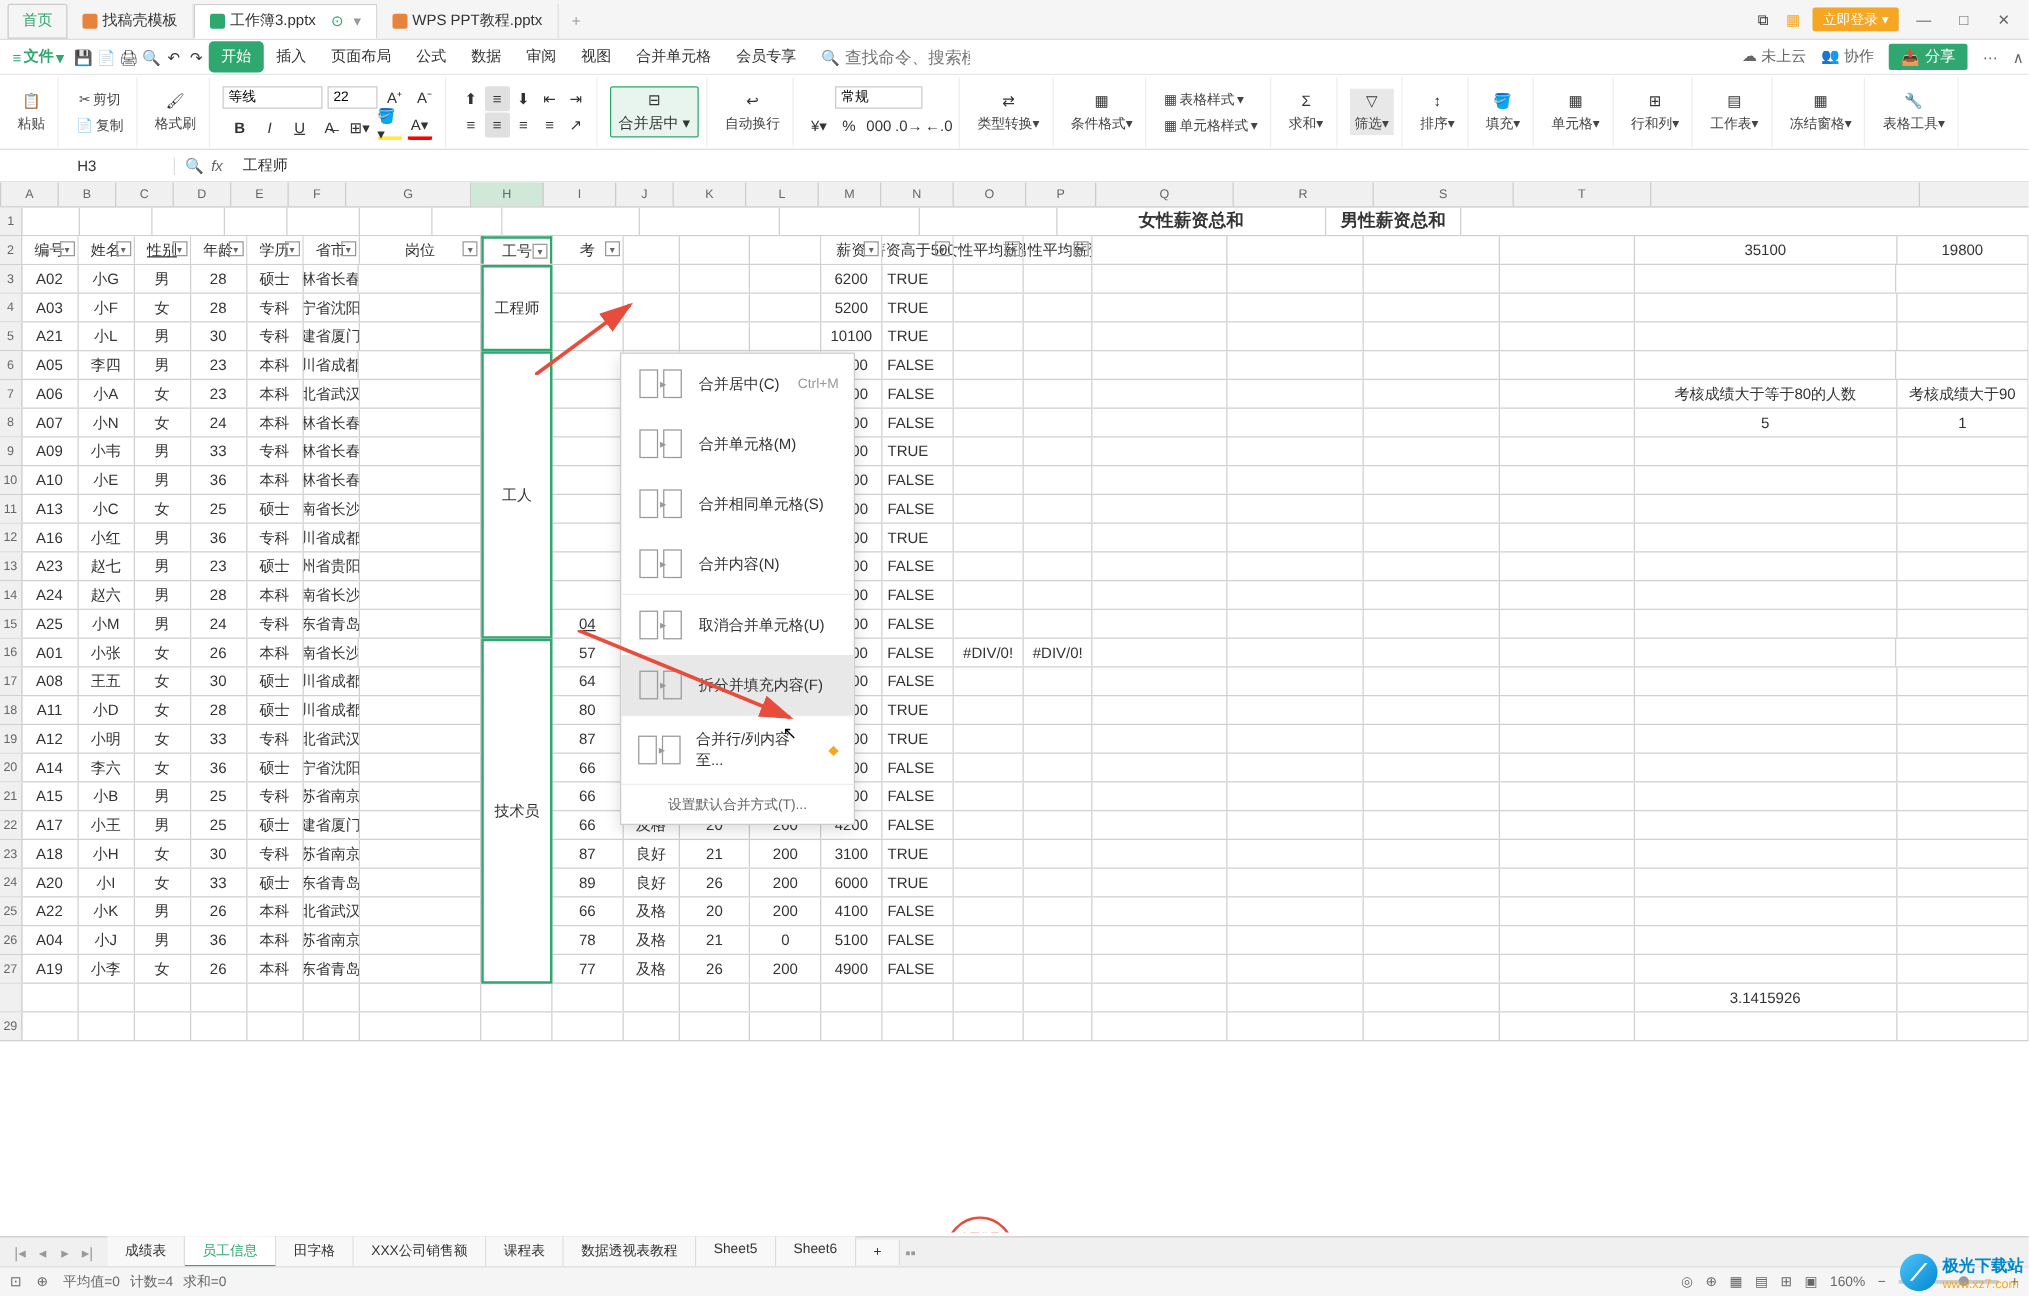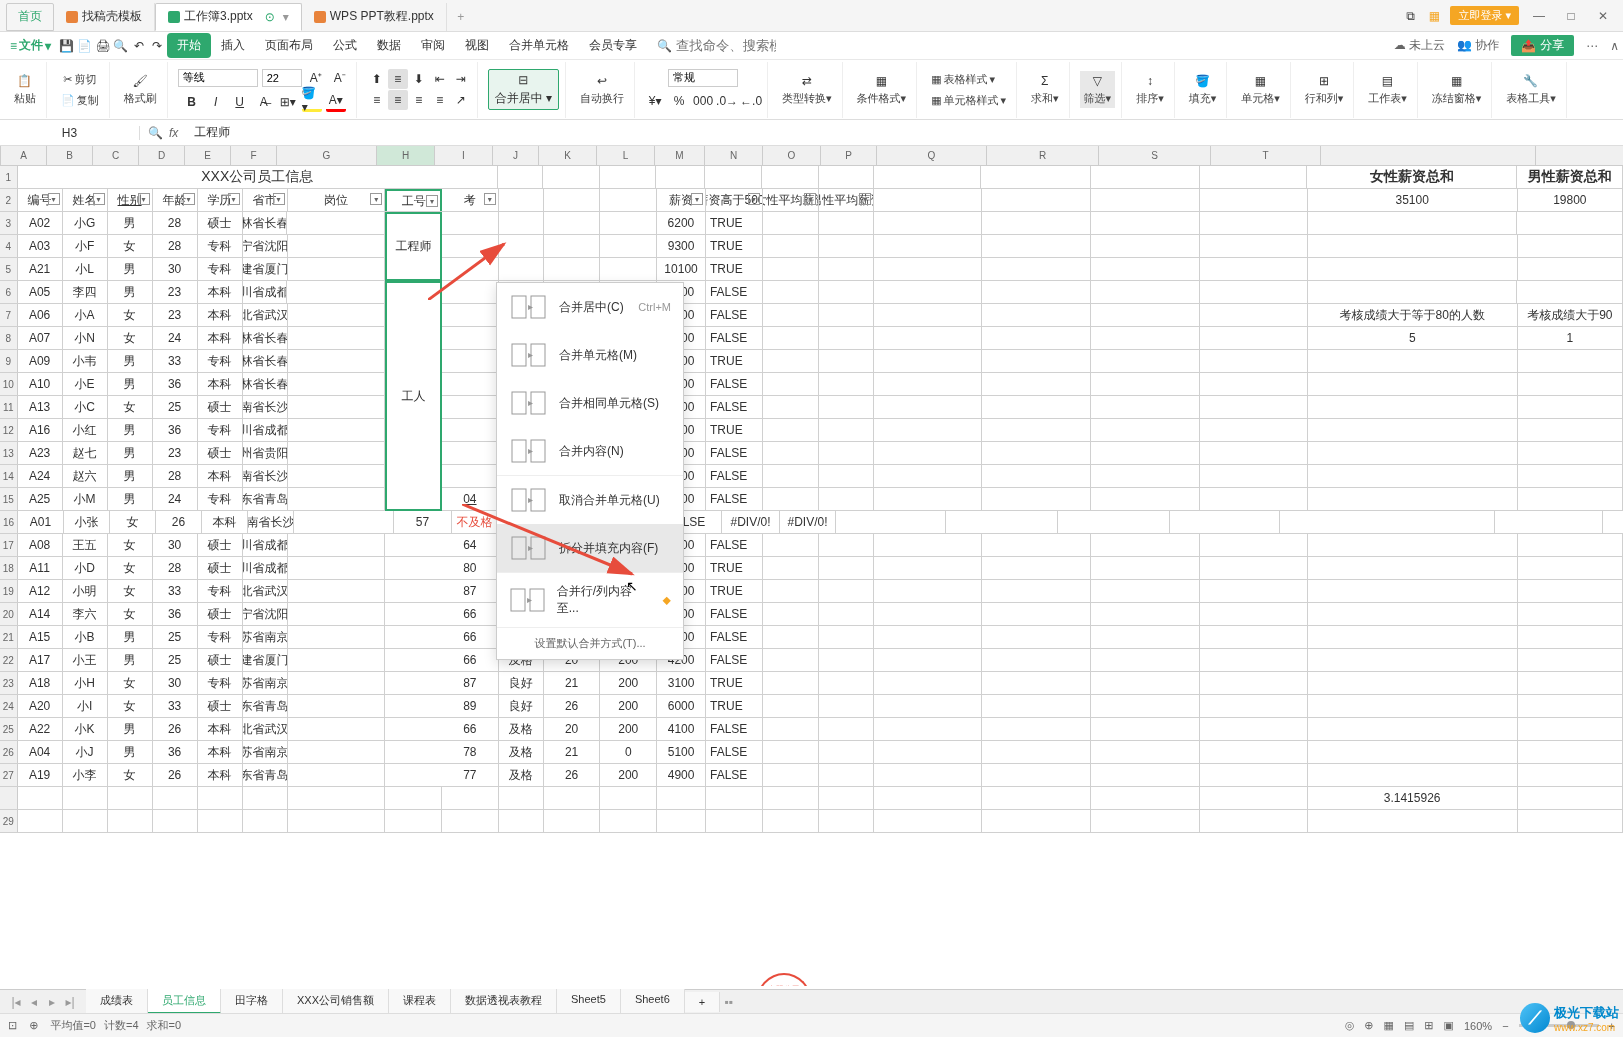--- a/index.html
+++ b/index.html
@@ -344,21 +344,20 @@
       <div class="col-h" style="width: 110px;">T</div>
       <div class="col-h" style="width: 215px;"></div>
       <div class="col-h" style="width: 108px;"></div>
     </div>
 </div>
 
 <div class="grid-area">
   <div id="grid-body">
       <div class="grid-row title-row">
         <div class="row-h">1</div>
-        <div class="cell" style="width:492px;font-size:14px">XXX公司员工信息</div>
         <div class="cell " style="width:46px;"></div>
         <div class="cell " style="width:58px;"></div>
         <div class="cell " style="width:58px;"></div>
         <div class="cell " style="width:50px;"></div>
         <div class="cell " style="width:58px;"></div>
         <div class="cell " style="width:58px;"></div>
         <div class="cell " style="width:56px;"></div>
         <div class="cell " style="width:110px;"></div>
         <div class="cell " style="width:112px;"></div>
         <div class="cell " style="width:112px;"></div>
@@ -423,21 +422,21 @@
         <div class="cell " style="width:46px;">女</div>
         <div class="cell " style="width:46px;">28</div>
         <div class="cell " style="width:46px;">专科</div>
         <div class="cell " style="width:46px;">辽宁省沈阳市</div>
         <div class="cell left" style="width:100px;"></div>
         <div class="cell" style="width:58px;visibility:hidden"></div>
         <div class="cell " style="width:58px;"></div>
         <div class="cell " style="width:46px;"></div>
         <div class="cell " style="width:58px;"></div>
         <div class="cell " style="width:58px;"></div>
-        <div class="cell " style="width:50px;">9300</div>
+        <div class="cell " style="width:50px;">5200</div>
         <div class="cell left" style="width:58px;">TRUE</div>
         <div class="cell " style="width:58px;"></div>
         <div class="cell " style="width:56px;"></div>
         <div class="cell " style="width:110px;"></div>
         <div class="cell " style="width:112px;"></div>
         <div class="cell " style="width:112px;"></div>
         <div class="cell " style="width:110px;"></div>
         <div class="cell " style="width:215px;"></div>
         <div class="cell " style="width:108px;"></div>
       </div>
@@ -718,20 +717,21 @@
       </div>
       <div class="grid-row">
         <div class="row-h">16</div>
         <div class="cell " style="width:46px;">A01</div>
         <div class="cell " style="width:46px;">小张</div>
         <div class="cell " style="width:46px;">女</div>
         <div class="cell " style="width:46px;">26</div>
         <div class="cell " style="width:46px;">本科</div>
         <div class="cell " style="width:46px;">湖南省长沙市</div>
         <div class="cell left" style="width:100px;"></div>
+        <div class="cell" style="width:58px;height:276px;margin-bottom:-253px;border:2px solid #2ea86e;z-index:5;position:relative;background:#fff">技术员</div>
         <div class="cell " style="width:58px;">57</div>
         <div class="cell  red-text" style="width:46px;">不及格</div>
         <div class="cell " style="width:58px;">21</div>
         <div class="cell " style="width:58px;">0</div>
         <div class="cell " style="width:50px;">4100</div>
         <div class="cell left" style="width:58px;">FALSE</div>
         <div class="cell " style="width:58px;">#DIV/0!</div>
         <div class="cell " style="width:56px;">#DIV/0!</div>
         <div class="cell " style="width:110px;"></div>
         <div class="cell " style="width:112px;"></div>

